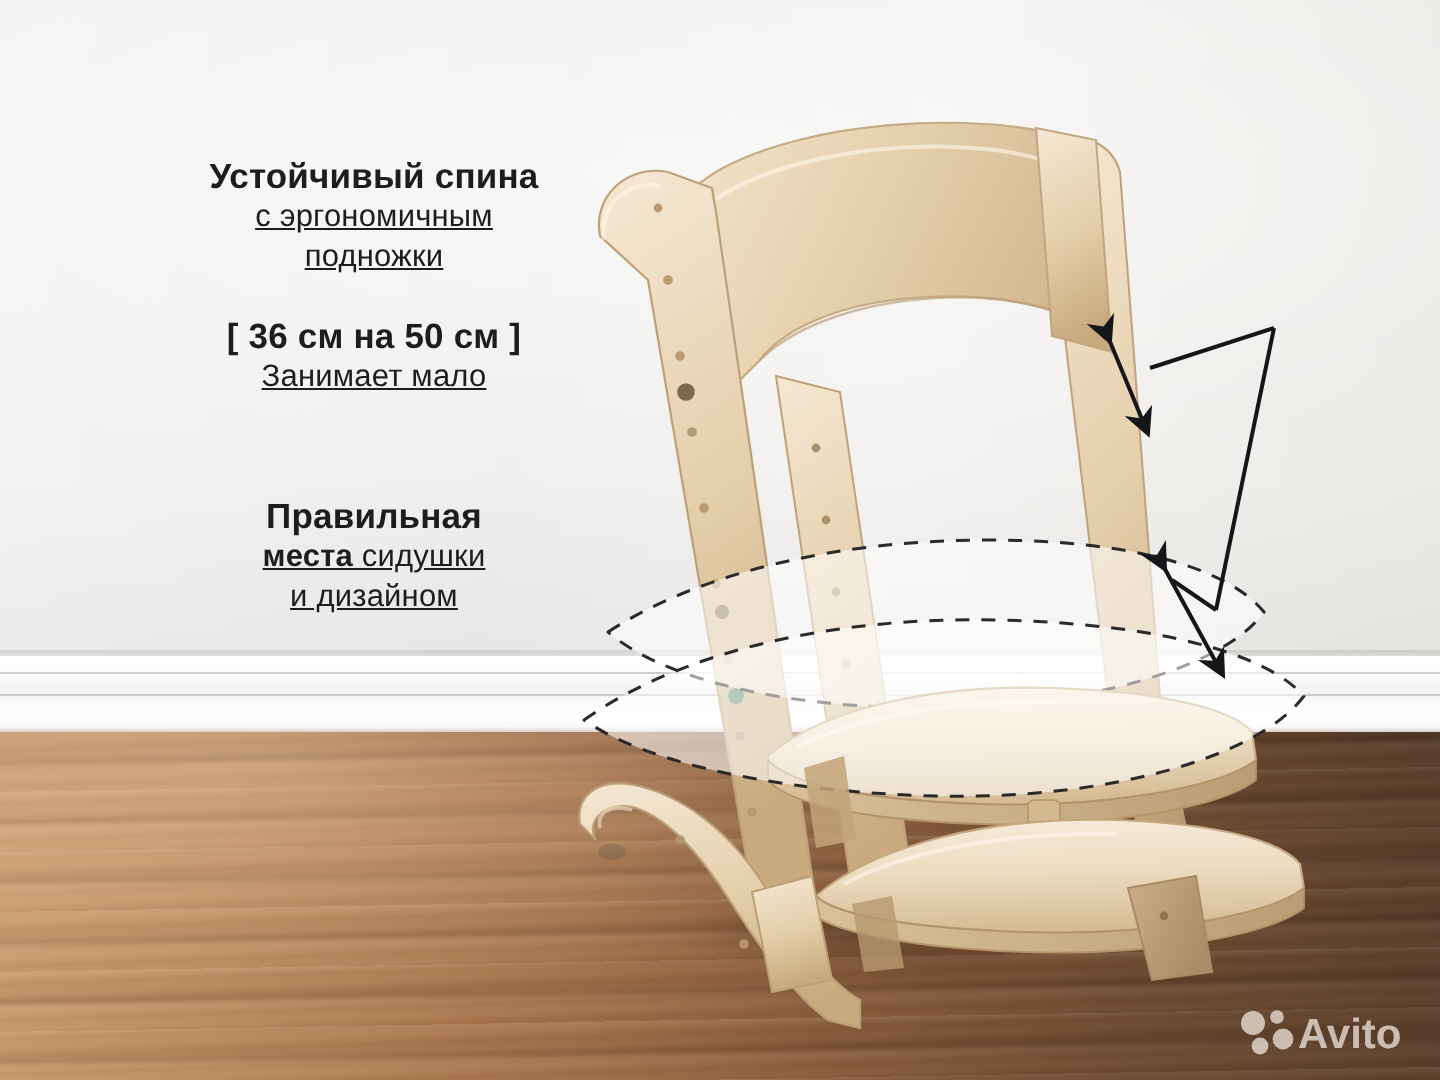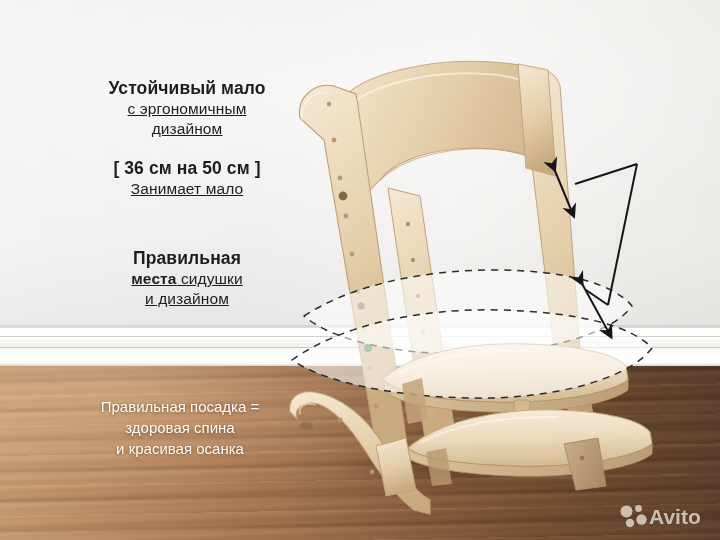--- a/index.html
+++ b/index.html
@@ -229,43 +229,38 @@
 
     <line x1="117" y1="14" x2="88" y2="155" stroke="#15161a" stroke-width="2"></line>
 
     <line x1="88" y1="155" x2="66" y2="140" stroke="#15161a" stroke-width="2"></line>
 
     <line x1="60" y1="130" x2="89" y2="183" stroke="#15161a" stroke-width="2" marker-start="url(#ah)" marker-end="url(#ah)"></line>
   </svg>
   </div>
 
   <div class="txtblk blk1">
-    <div class="t-head">Устойчивый мало</div>
+    <div class="t-head">Устойчивый спина</div>
     <div class="t-sub">с эргономичным</div>
-    <div class="t-sub">дизайном</div>
+    <div class="t-sub">подножки</div>
   </div>
 
   <div class="txtblk blk2">
     <div class="t-head">[ 36 см на 50 см ]</div>
     <div class="t-sub">Занимает мало</div>
   </div>
 
   <div class="txtblk blk3">
     <div class="t-head">Правильная</div>
     <div class="t-sub">
       <span class="b">места</span><span> сидушки</span>
     </div>
     <div class="t-sub">и дизайном</div>
   </div>
 
-  <div class="whitetxt">
-    <div>Правильная посадка =</div>
-    <div>здоровая спина</div>
-    <div>и красивая осанка</div>
-  </div>
 
   <div class="avito">
     <svg width="92" height="26" viewBox="0 0 92 26">
       <g fill="#f4ede4">
         <circle cx="8.5" cy="8.5" r="6"></circle>
         <circle cx="20.5" cy="5.5" r="3.4"></circle>
         <circle cx="12" cy="20" r="4.2"></circle>
         <circle cx="23.5" cy="16.5" r="5.2"></circle>
       </g>
       <text x="31" y="21" font-family="'Liberation Sans',sans-serif" font-size="21" font-weight="bold" fill="#f4ede4">Avito</text>

